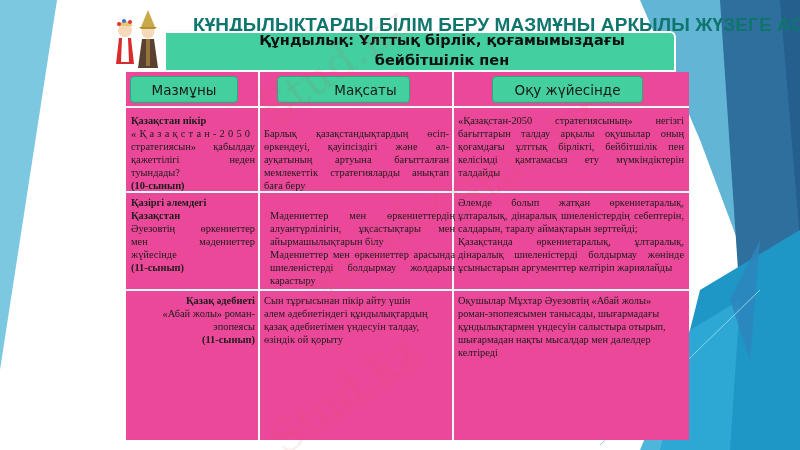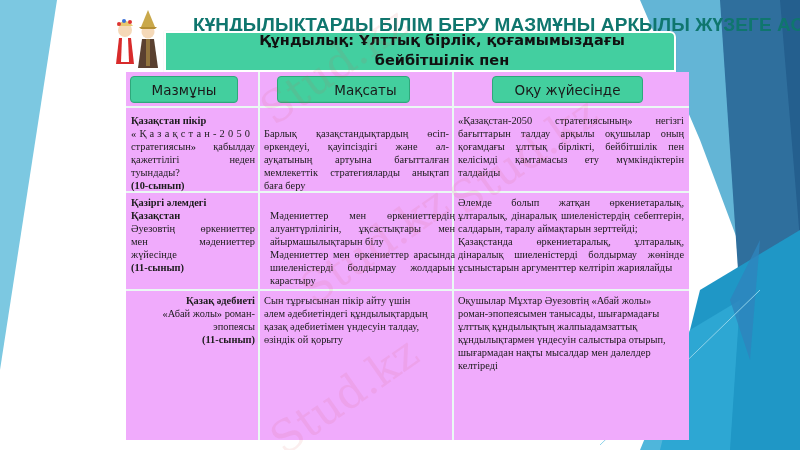--- a/index.html
+++ b/index.html
@@ -27,21 +27,21 @@
       box-shadow: 0 0 1px rgba(0,0,0,0.2);
       font-family: "DejaVu Sans", sans-serif; font-weight: bold;
       font-size: 14.5px; color: #111; line-height: 20px; text-align: center;
       padding-top: 0px;
     }
     .value-box .line1 { display:block; margin-top: -3px; padding-left: 44px; }
     .value-box .line2 { display:block; font-weight: normal; font-family: "DejaVu Sans", sans-serif; }
 
     .table {
       position: absolute; left: 126px; top: 72px; width: 563px; height: 368px;
-      background: #f0abfc;
+      background: #ec4899;
       text-decoration: underline;
     }
     .col-line { position: absolute; top: 0; width: 2px; height: 100%; background: #eaf9f3; }
     .row-line { position: absolute; left: 0; width: 100%; height: 2px; background: #eaf9f3; }
 
     .hdr-btn {
       position: absolute; height: 27px;
       background: #43cf9e; border: 1px solid #2fa87b; border-radius: 4px;
       font-family: "DejaVu Sans", sans-serif; font-size: 13.5px; color: #1a1a1a;
       display: flex; align-items: center; justify-content: center;
@@ -156,21 +156,20 @@
   </div>
   <div class="cell" style="left:138px; top:222px; width:188px; text-align:left;">
     <p>Сын тұрғысынан пікір айту үшін</p>
     <p>әлем әдебиетіндегі құндылықтардың</p>
     <p>қазақ  әдебиетімен үндесуін  талдау,</p>
     <p>өзіндік ой қорыту</p>
   </div>
   <div class="cell" style="left:332px; top:222px; width:226px; text-align:left;">
     <p>Оқушылар Мұхтар Әуезовтің «Абай жолы»</p>
     <p>роман-эпопеясымен танысады, шығармадағы</p>
-    <p>ұлттық құндылықтың жалпыадамзаттық</p>
     <p>құндылықтармен үндесуін салыстыра отырып,</p>
     <p>шығармадан нақты мысалдар мен дәлелдер</p>
     <p>келтіреді</p>
   </div>
 </div>
 
 <div class="watermark" style="left:250px; top:40px;">Stud.kz</div>
 <div class="watermark" style="left:440px; top:130px;">Stud.kz</div>
 <div class="watermark" style="left:290px; top:220px;">Stud.kz</div>
 <div class="watermark" style="left:260px; top:370px;">Stud.kz</div>

